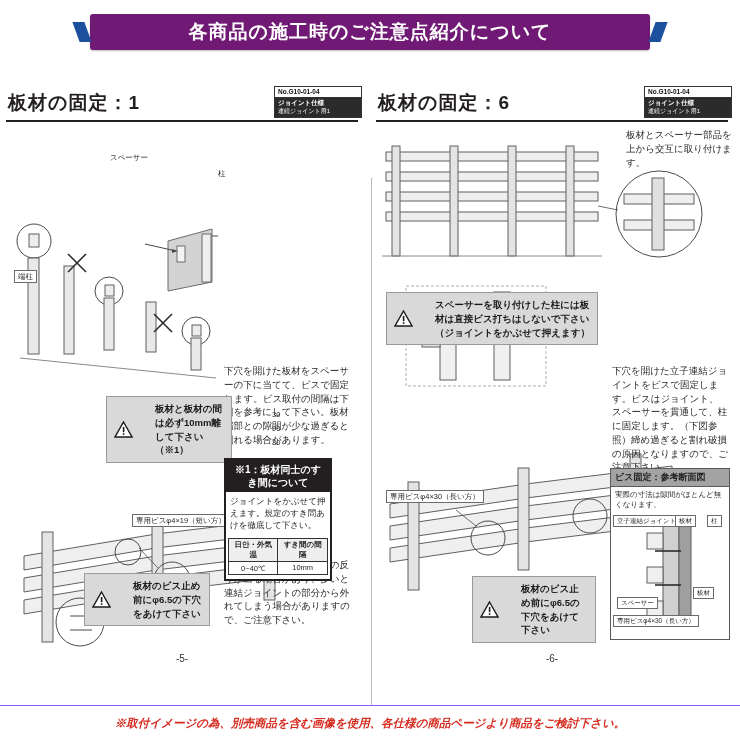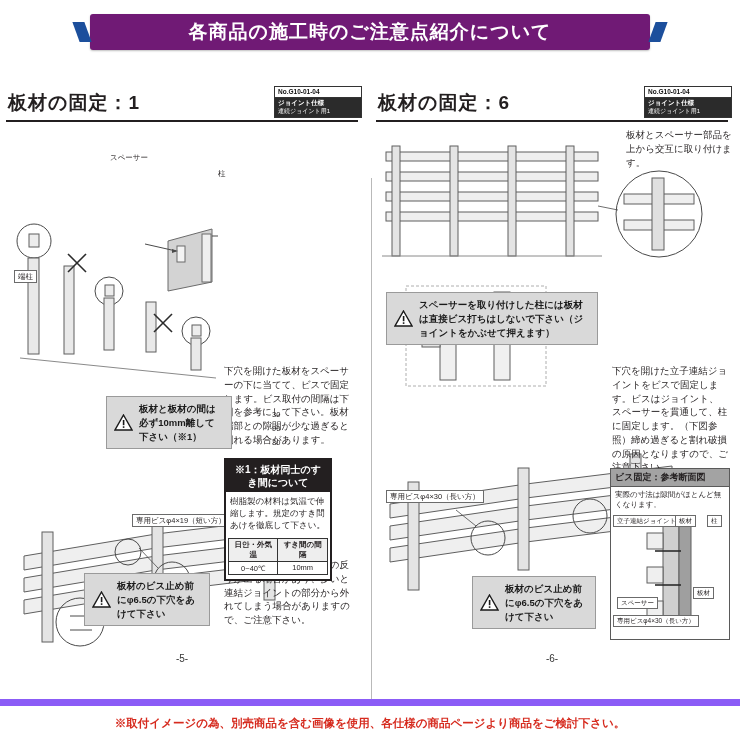--- a/index.html
+++ b/index.html
@@ -48,21 +48,21 @@
   .codebox .c3{background:#2b2b2b;color:#fff;padding:0 3px 1px;font-size:6px;}
 
   .pagenum{position:absolute;bottom:2px;left:0;width:352px;text-align:center;font-size:10px;color:#333;}
 
   
   .txt{position:absolute;font-size:9.5px;line-height:1.45;color:#231f20;}
 
   
   .caution{
     position:absolute;background:#d9d9d9;border:1px solid #9a9a9a;
-    display:flex;align-items:center;gap:6px;padding:5px 7px;
+    display:flex;align-items:center;gap:22px;padding:5px 7px;
     font-size:9.5px;line-height:1.45;font-weight:bold;color:#1a1a1a;
   }
   .warn{flex:0 0 auto;width:19px;height:17px;position:relative;}
   .warn svg{display:block;}
 
   
   .notebox{
     position:absolute;border:2px solid #231f20;background:#fff;width:104px;
   }
   .notebox .nb-head{background:#231f20;color:#fff;font-size:10px;font-weight:bold;
@@ -80,22 +80,22 @@
 
   
   .lbl{position:absolute;font-size:7.5px;background:#fff;border:1px solid #6b6b6b;padding:1px 3px;
     line-height:1.25;white-space:nowrap;}
   .lbl2{position:absolute;font-size:7.5px;line-height:1.25;white-space:nowrap;color:#231f20;}
   svg.draw{position:absolute;left:0;top:0;overflow:visible;}
 
   
   .footer{
     position:absolute;left:0;bottom:0;width:740px;height:34px;background:#ffffff;
-    border-top:7px solid #8b5cf6;
-    display:flex;align-items:center;justify-content:center;
+    border-top:1px solid #8b5cf6;
+    display:flex;align-items:center;justify-content:center;font-style:italic;
   }
   .footer span{color:#d62b1f;font-size:11.5px;font-weight:bold;}
 </style>
 </head>
 <body>
 
 <div class="header">
   <div class="ttl">各商品の施工時のご注意点紹介について</div>
 </div>
 
@@ -208,21 +208,21 @@
             <polygon points="9.5,1 18,16 1,16" fill="#ffffff" stroke="#1a1a1a" stroke-width="1.4"></polygon>
             <rect x="8.8" y="6" width="1.6" height="5.2" fill="#1a1a1a"></rect>
             <rect x="8.8" y="12.3" width="1.6" height="1.6" fill="#1a1a1a"></rect>
           </svg>
       </span>
       <span>板材のビス止め前にφ6.5の下穴をあけて下さい</span>
     </div>
 
     <div class="notebox" style="left:218px;top:372px;">
       <div class="nb-head">※1：板材同士のすき間について</div>
-      <div class="nb-body">樹脂製の材料は気温で伸縮します。規定のすき間あけを徹底して下さい。</div>
+      <div class="nb-body">ジョイントをかぶせて押えます。規定のすき間あけを徹底して下さい。</div>
       <table class="nb-table">
         <tbody>
             <tr>
           <td class="hd">日안・外気温</td>
           <td class="hd">すき間の間隔</td>
         </tr>
         <tr>
           <td>0~40℃</td>
           <td>10mm</td>
         </tr>

